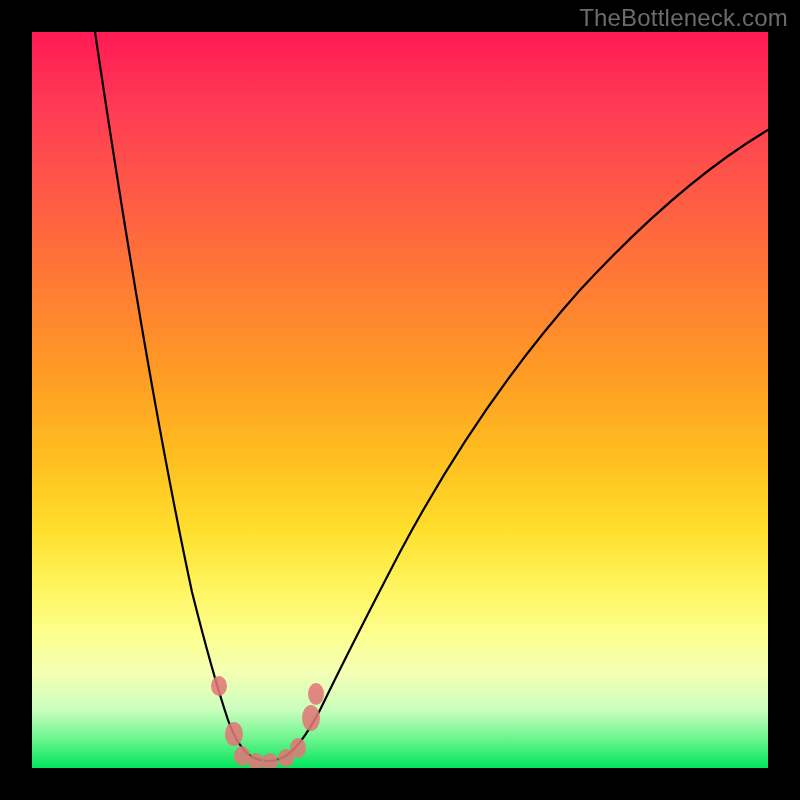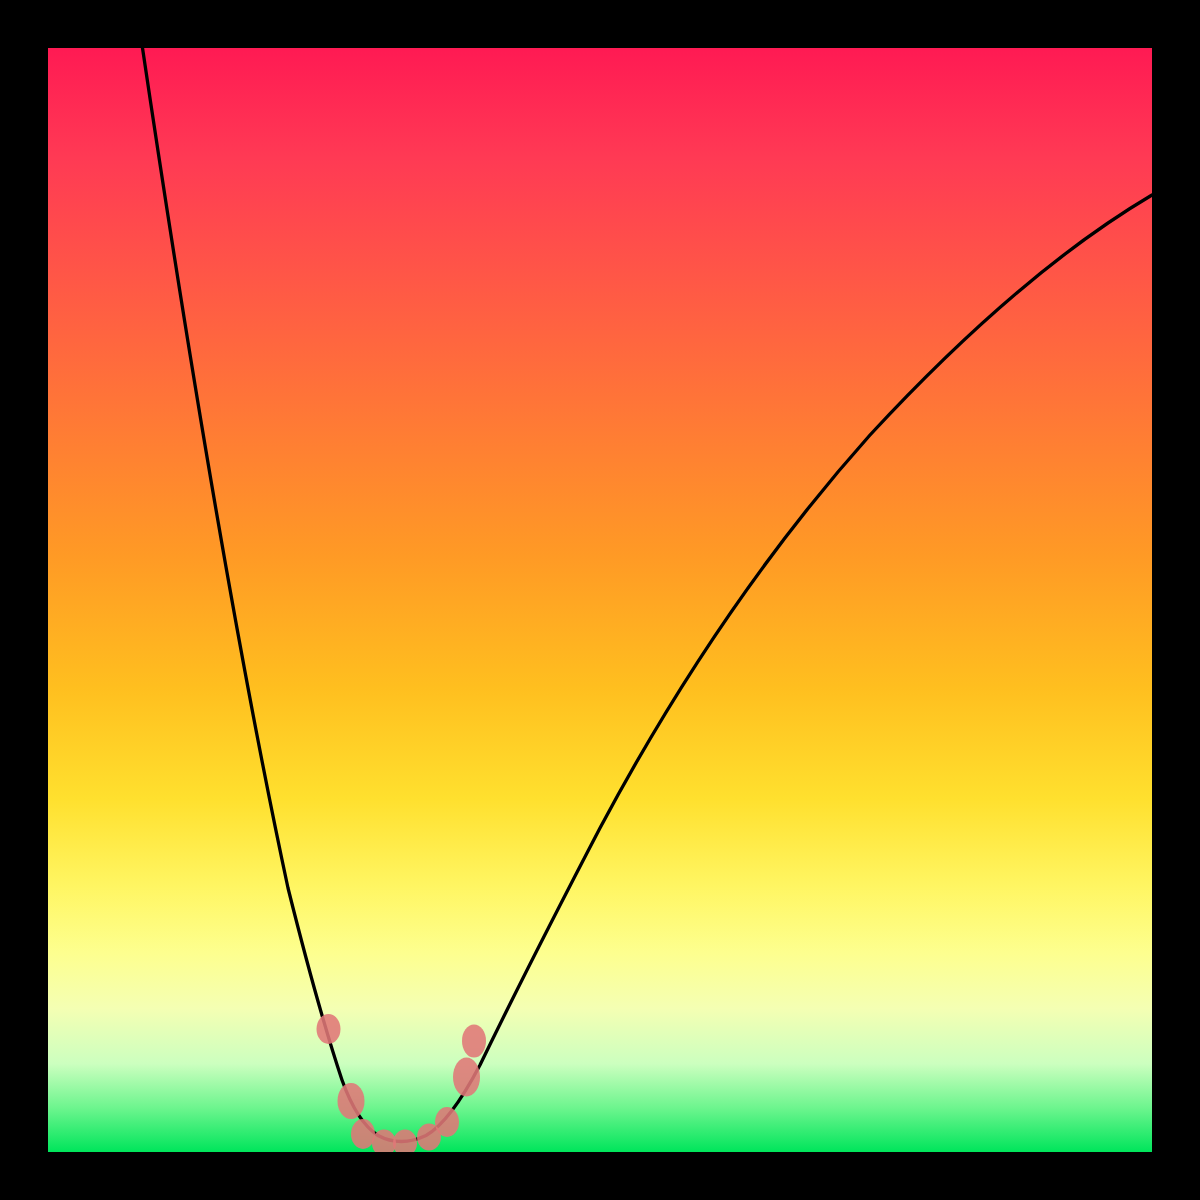--- a/index.html
+++ b/index.html
@@ -53,20 +53,21 @@
     inset: 0;
     width: 100%;
     height: 100%;
     display: block;
   }
 </style>
 </head>
 <body>
 <div class="stage">
 
+  <div class="watermark">TheBottleneck.com</div>
 
   <div class="plot">
     <div class="gradient"></div>
 
     <svg class="curve" viewBox="0 0 736 736" preserveAspectRatio="none">
       <path d="M 63 0
                Q 115 350, 160 560
                Q 180 640, 196 688
                Q 206 716, 220 725
                Q 235 733, 252 725

